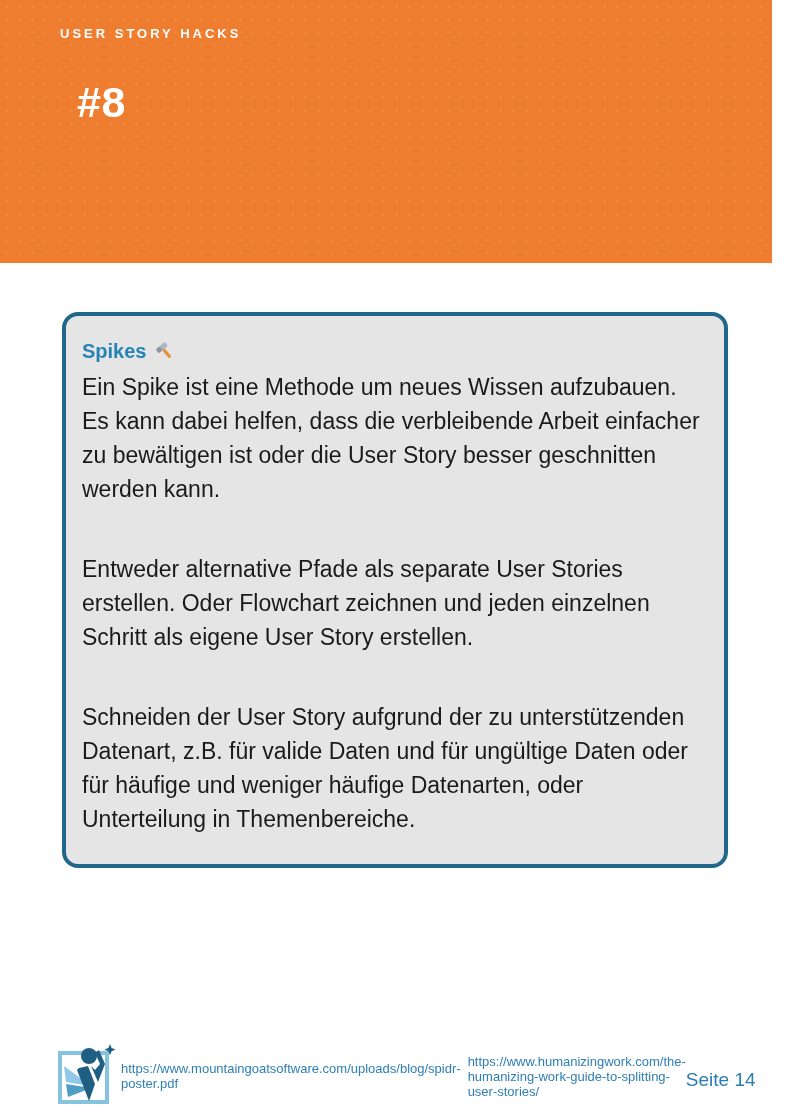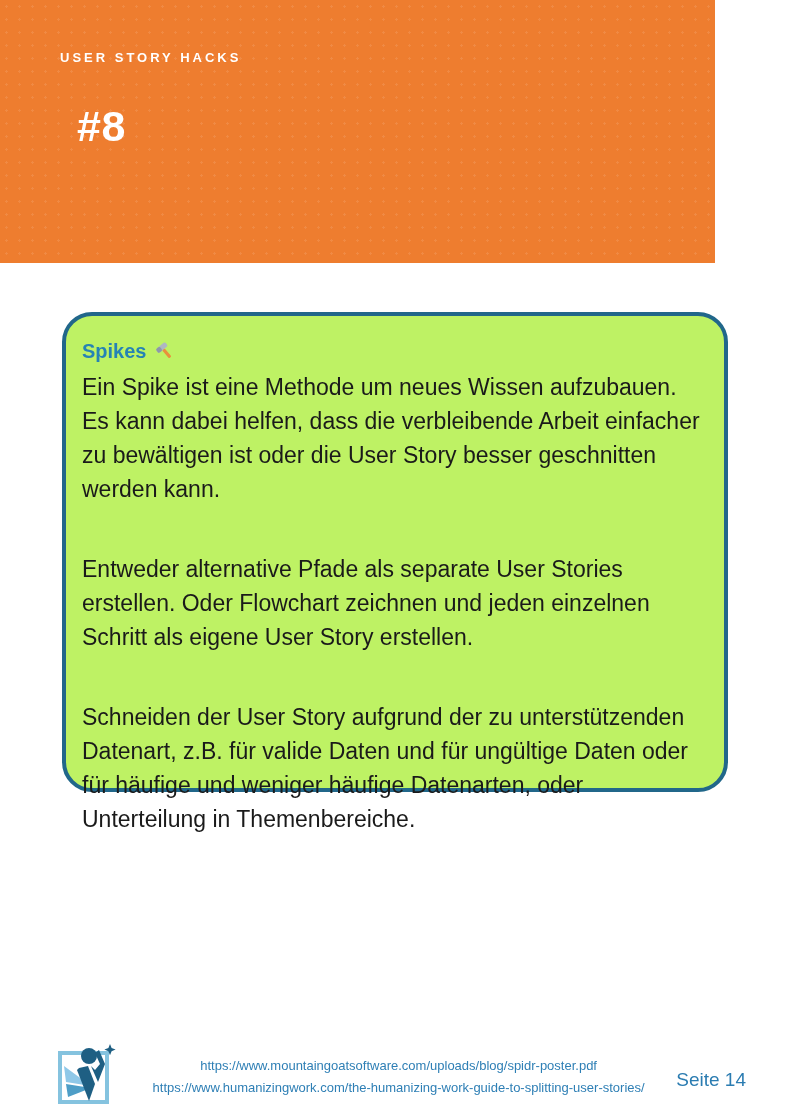--- a/index.html
+++ b/index.html
@@ -6,26 +6,26 @@
   html, body { width: 788px; height: 1120px; }
   body {
     font-family: "Liberation Sans", sans-serif;
     background: #ffffff;
     position: relative;
     overflow: hidden;
   }
 
   
   .header {
-    width: 715px;
+    width: 772px;
     height: 263px;
     background-color: #EE7D2F;
     background-image: radial-gradient(rgba(255,255,255,0.10) 1.3px, transparent 1.4px);
     background-size: 13px 13px;
-    padding: 50px 0 0 60px;
+    padding: 26px 0 0 60px;
     color: #ffffff;
   }
   .eyebrow {
     font-size: 13px;
     font-weight: 700;
     letter-spacing: 3px;
   }
   .title-block {
     margin: 34px 0 0 17px;
     font-size: 43px;
@@ -33,24 +33,24 @@
     line-height: 1.3;
     letter-spacing: 0.5px;
   }
 
   
   .card {
     position: absolute;
     left: 62px;
     top: 312px;
     width: 666px;
-    height: 480px;
-    background: #bef264;
+    height: 556px;
+    background: #e5e5e5;
     border: 4px solid #21678A;
-    border-radius: 30px;
+    border-radius: 16px;
     padding: 24px 16px 0 16px;
   }
   .section { margin-bottom: 46px; }
   .section-heading {
     display: flex;
     align-items: center;
     gap: 8px;
     font-size: 20px;
     font-weight: 700;
     color: #2583B5;
@@ -71,21 +71,20 @@
     bottom: 8px;
     width: 788px;
     display: flex;
     align-items: center;
     padding: 0 42px 0 55px;
   }
   .footer-logo { flex: 0 0 auto; }
   .footer-links {
     flex: 1 1 auto;
     display: flex;
-    flex-direction: column;
     align-items: center;
     gap: 7px;
   }
   .footer-links a {
     font-size: 13px;
     color: #2E7FB5;
     text-decoration: none;
   }
   .page-number {
     flex: 0 0 auto;

